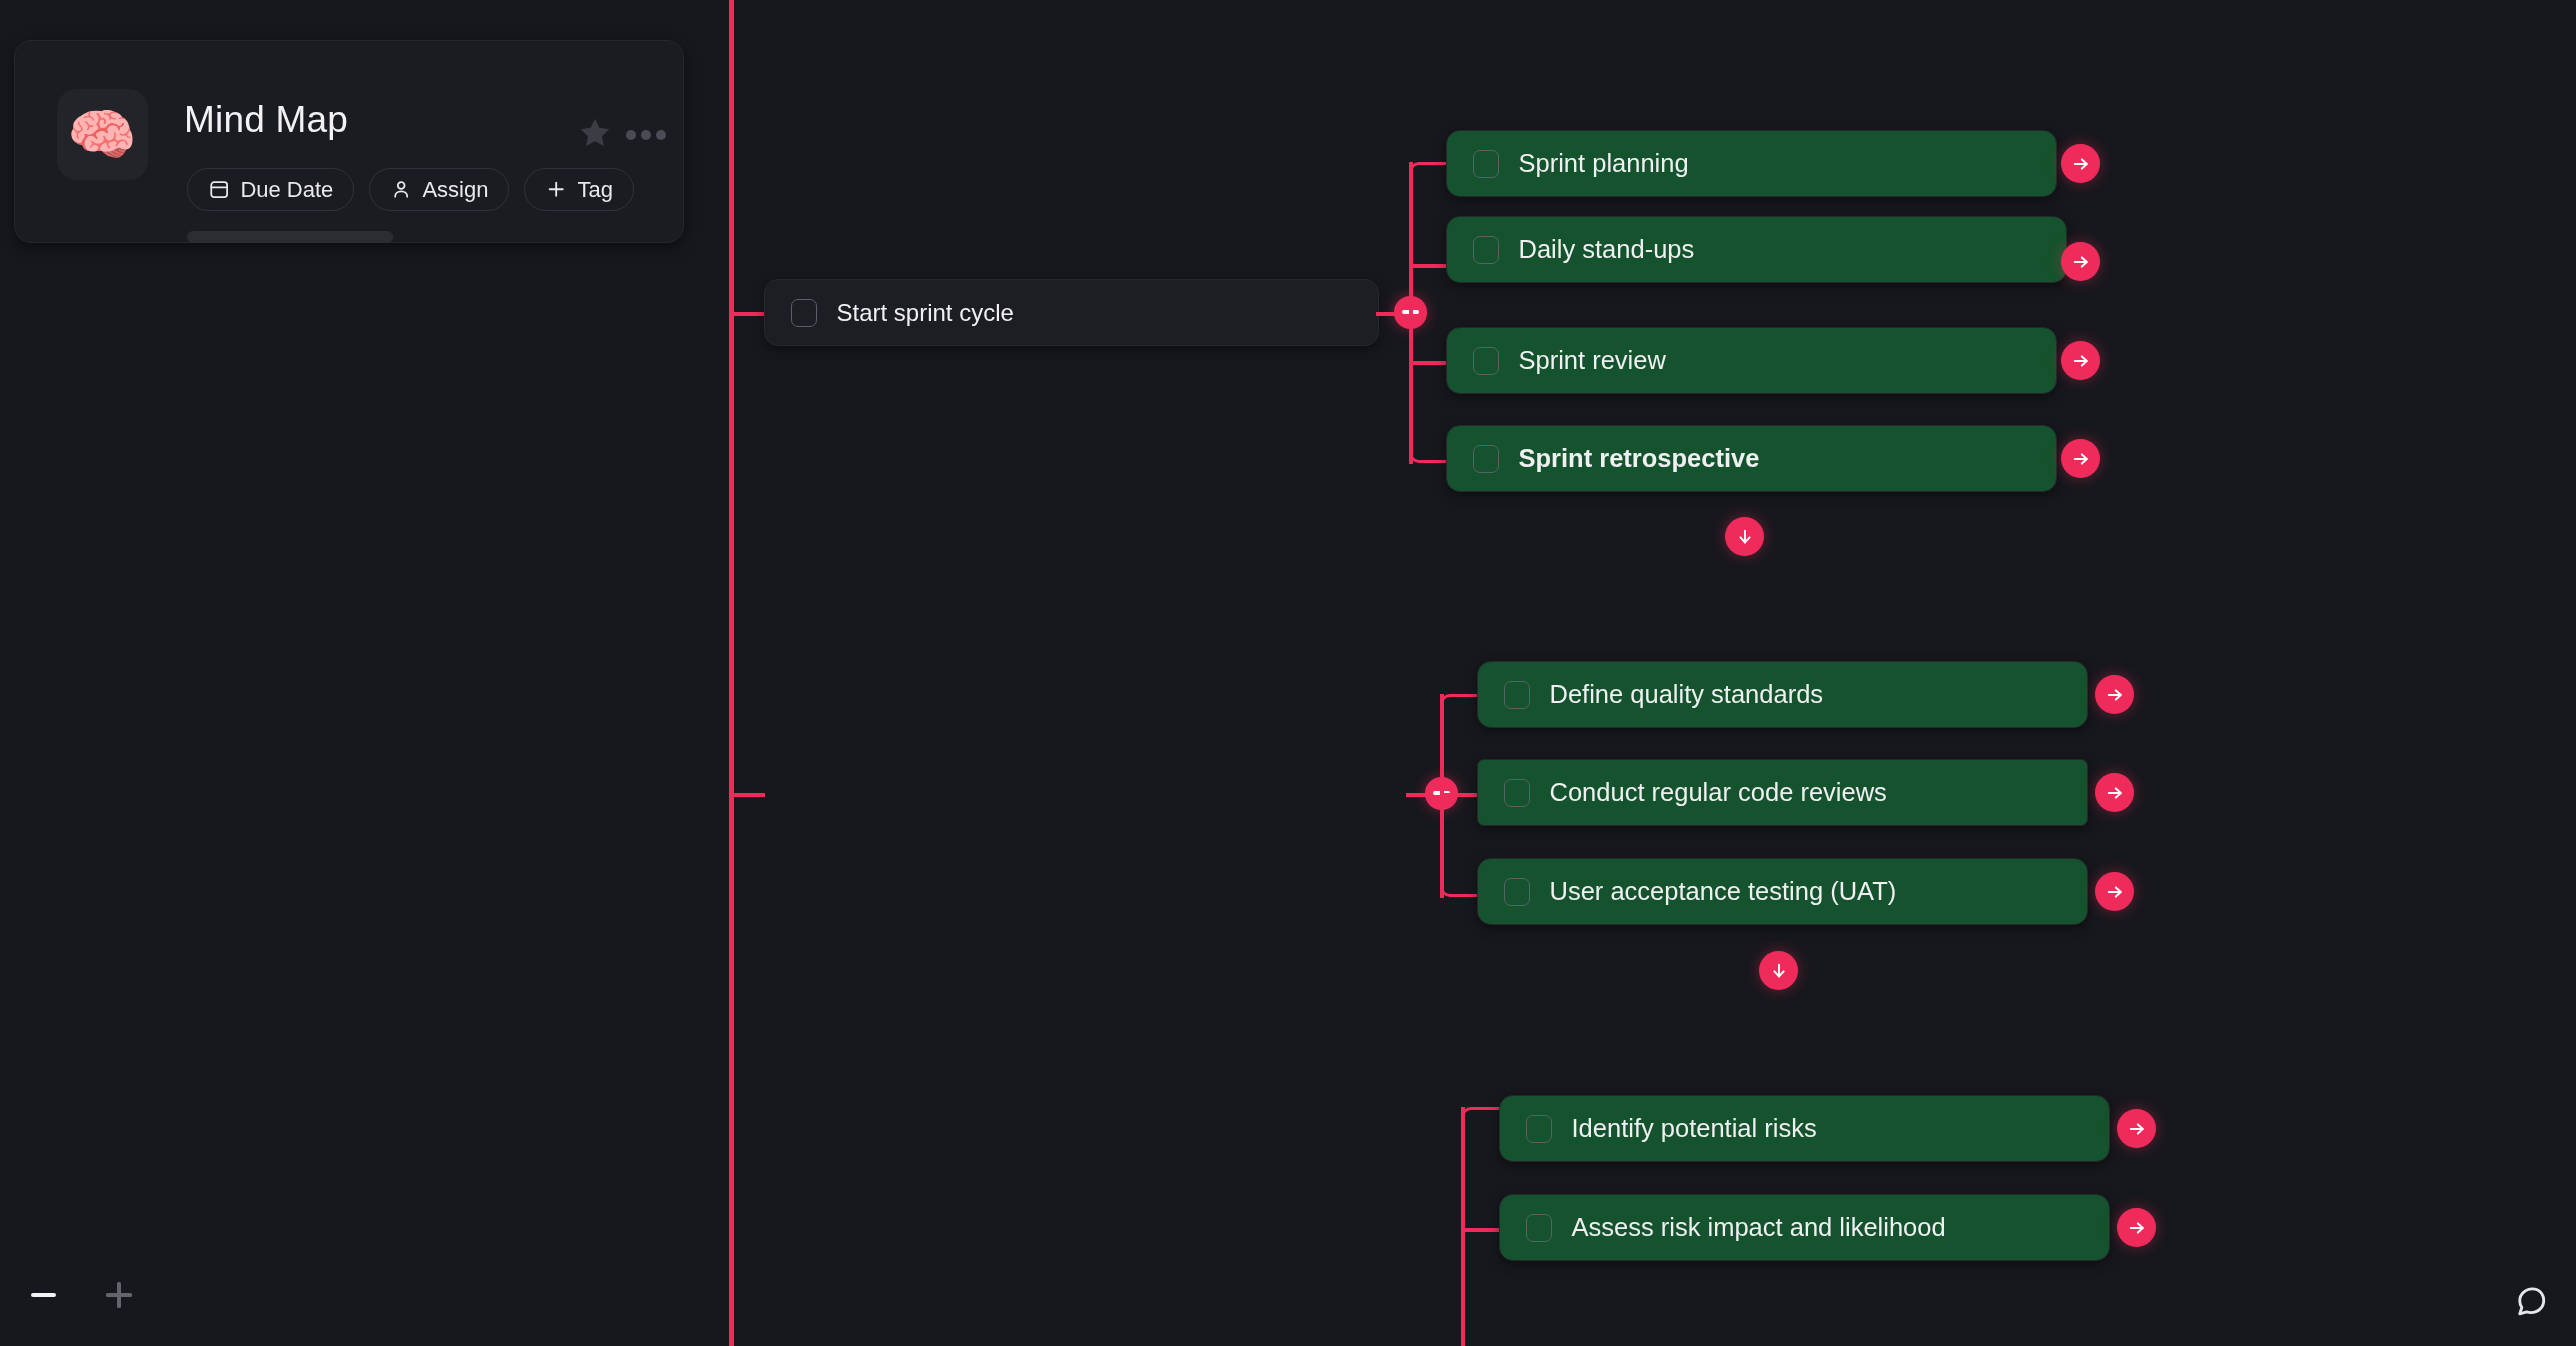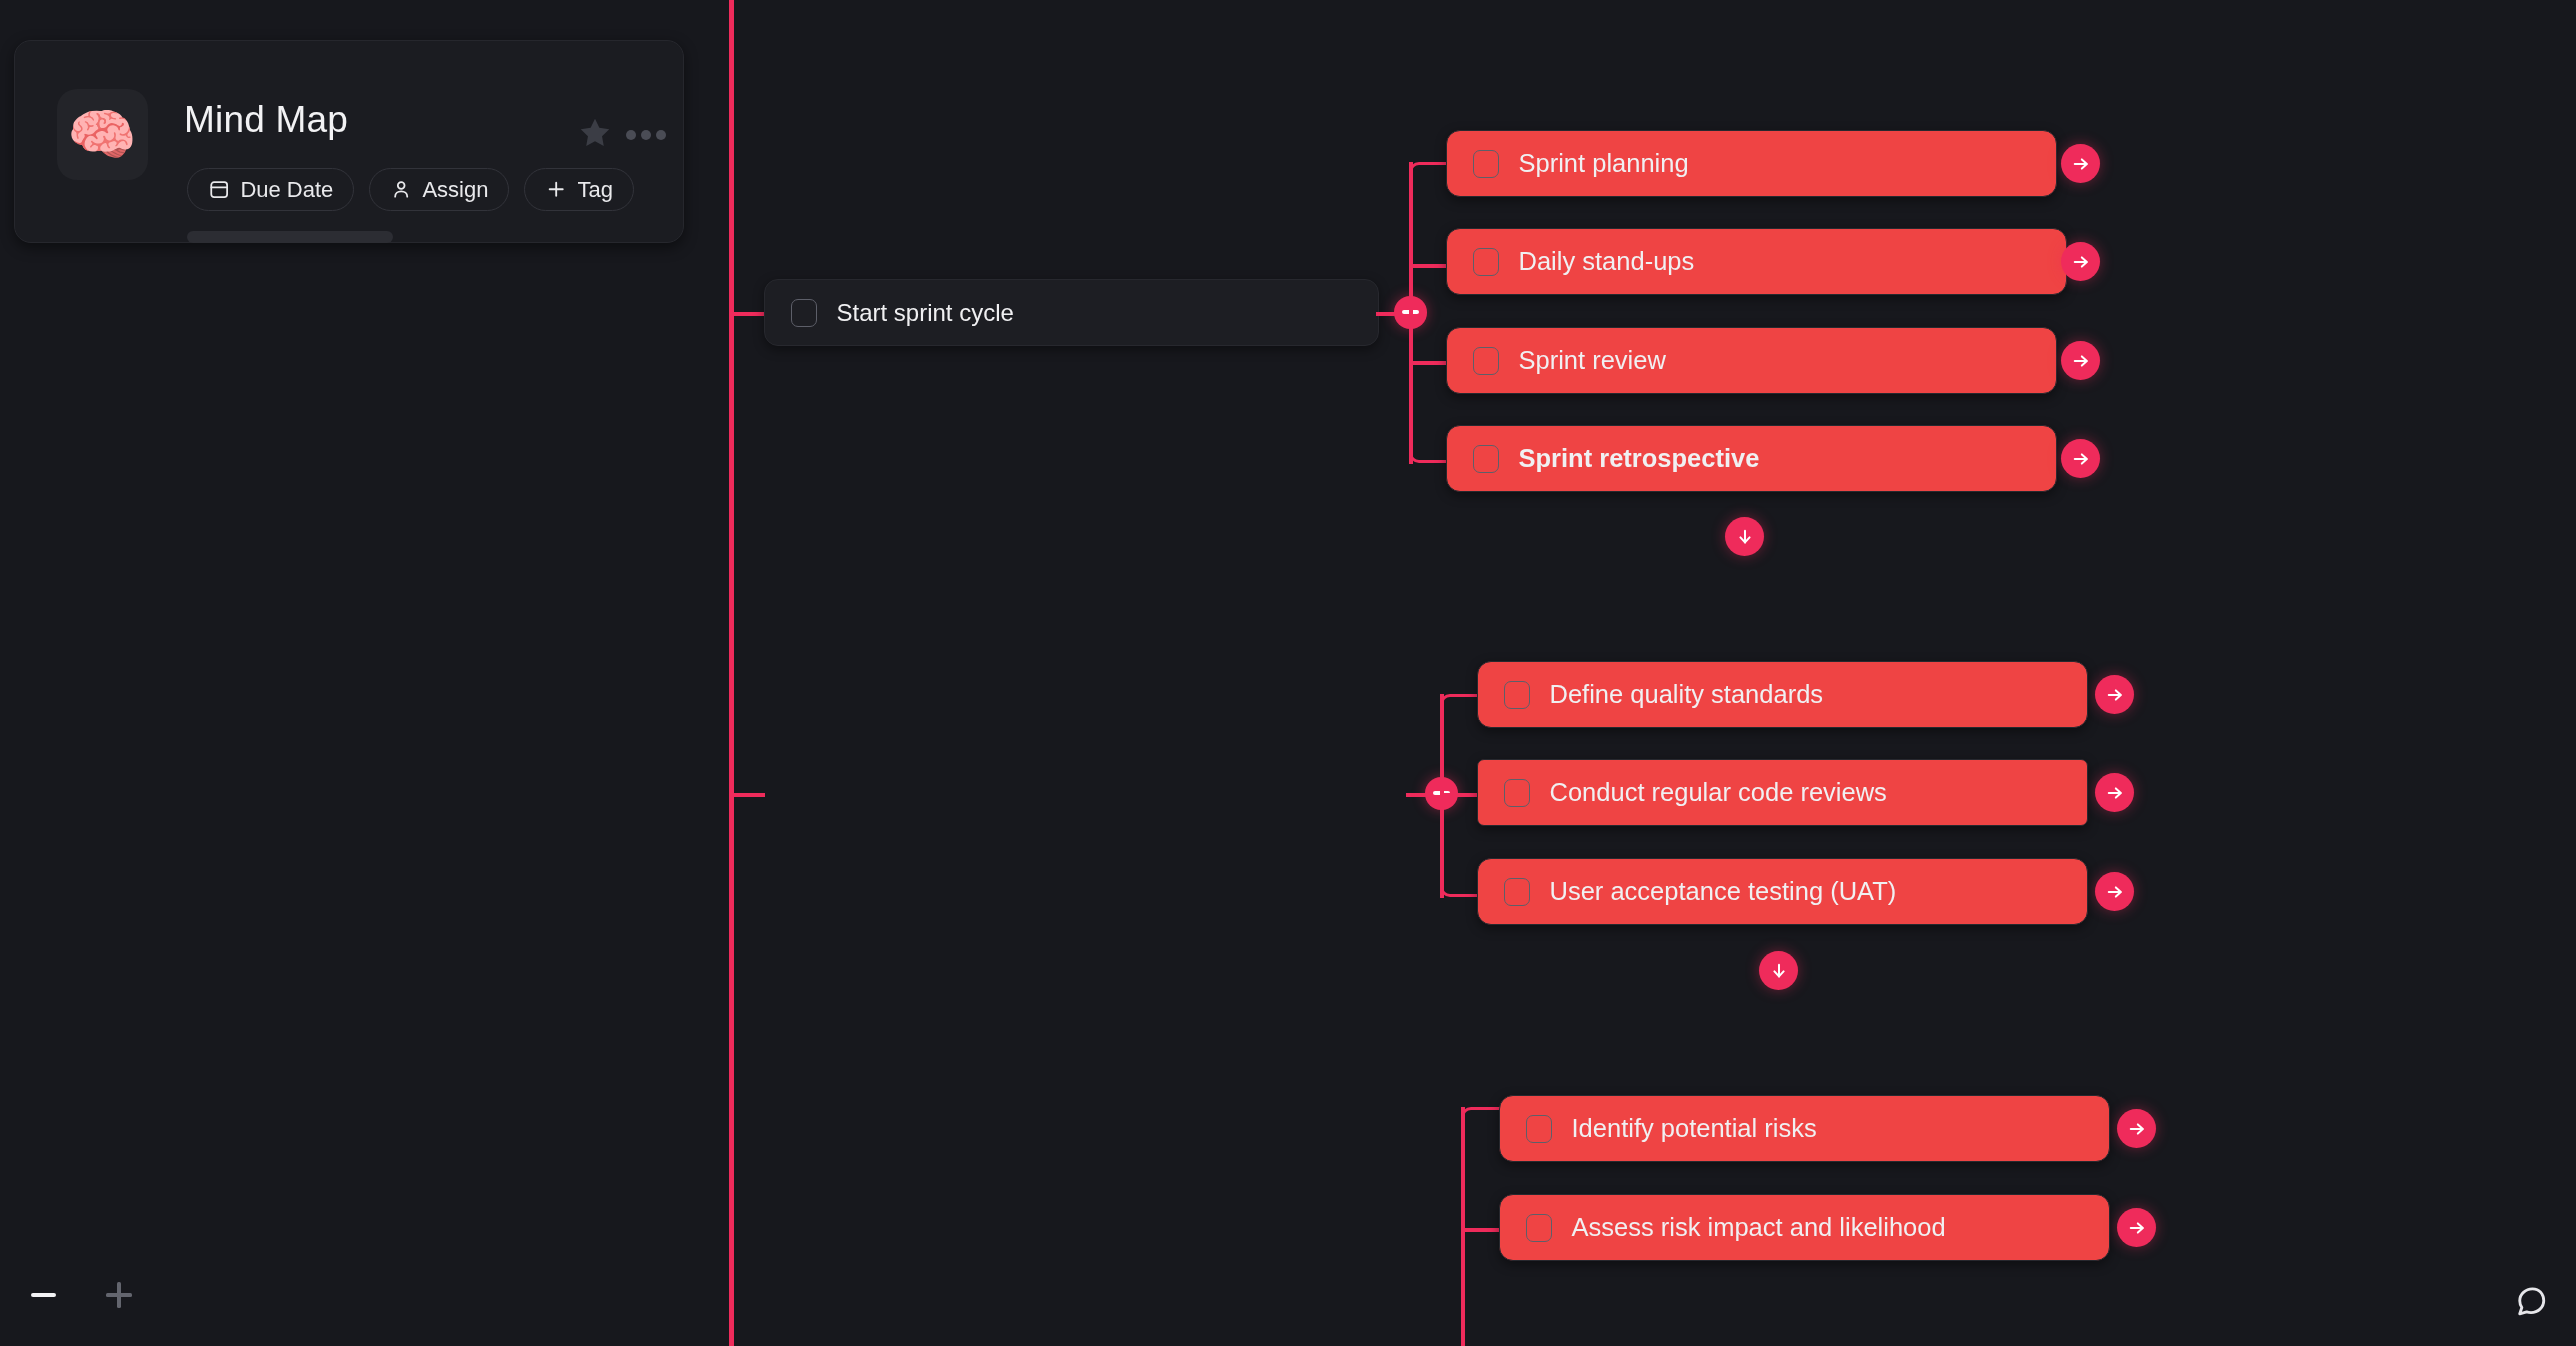--- a/index.html
+++ b/index.html
@@ -96,21 +96,21 @@
     border:1.5px solid #5d5f69;
     border-radius:7px;
     margin-right:20px;
     flex:0 0 auto;
   }
 
   
   .cnode {
     position:absolute;
     height:67px;
-    background:#ef4444;
+    background:#14532d;
     border:0.8px solid #27282e;
     border-radius:14px;
     display:flex; align-items:center;
     padding-left:26px;
     box-shadow:0 3.9px 10.8px rgba(0,0,0,.4);
   }
   .cnode .label { font-size:25.5px; color:#f0f0f2; white-space:nowrap; }
 
   
   .hline { position:absolute; height:3.9px; background:#ef2b5b; }
@@ -264,21 +264,21 @@
     <span class="cb"></span>
     <span class="label">Sprint planning</span>
   </div>
   <button class="rbtn" style="left:2061px; top:144px;">
     <svg width="20" height="20" viewBox="0 0 24 24" fill="none" stroke="#fff" stroke-width="2.4" stroke-linecap="round" stroke-linejoin="round">
       <line x1="4.5" y1="12" x2="18.5" y2="12"></line>
         <polyline points="13,6.5 19,12 13,17.5"></polyline>
     </svg>
   </button>
 
-  <div class="cnode" style="left:1446px; top:228px; width:621px;align-items:center;">
+  <div class="cnode" style="left:1446px; top:216px; width:621px;align-items:center;">
     <span class="cb"></span>
     <span class="label">Daily stand-ups</span>
   </div>
   <button class="rbtn" style="left:2061px; top:242px;">
     <svg width="20" height="20" viewBox="0 0 24 24" fill="none" stroke="#fff" stroke-width="2.4" stroke-linecap="round" stroke-linejoin="round">
       <line x1="4.5" y1="12" x2="18.5" y2="12"></line>
         <polyline points="13,6.5 19,12 13,17.5"></polyline>
     </svg>
   </button>
 

